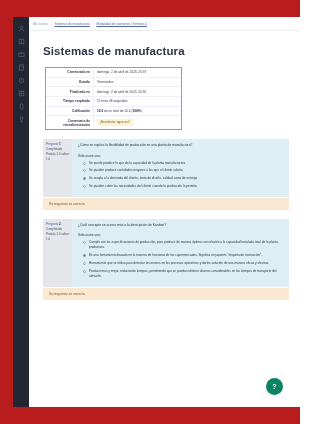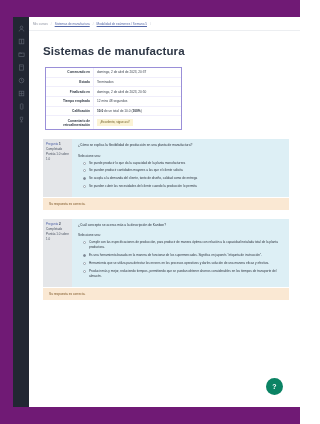--- a/index.html
+++ b/index.html
@@ -2,21 +2,21 @@
 <html><head>
 <meta charset="utf-8">
 <style>
   * { box-sizing: border-box; margin: 0; padding: 0; }
   html, body {
     width: 300px; height: 424px;
     background: #ffffff;
     font-family: "Liberation Sans", sans-serif;
     overflow: hidden;
   }
-  #root { position: relative; width: 300px; height: 424px; background: #701a75; }
+  #root { position: relative; width: 300px; height: 424px; background: #b91c1c; }
 
   
   .rail {
     position: absolute; left: 13px; top: 17px;
     width: 16px; height: 390px;
     background: #222733;
     display: flex; flex-direction: column;
     align-items: center;
     padding-top: 7px;
     gap: 5px;

